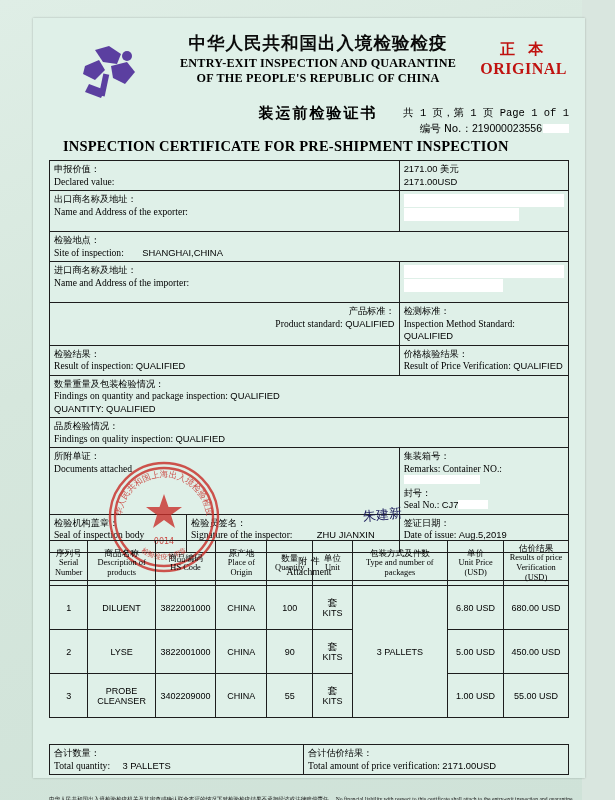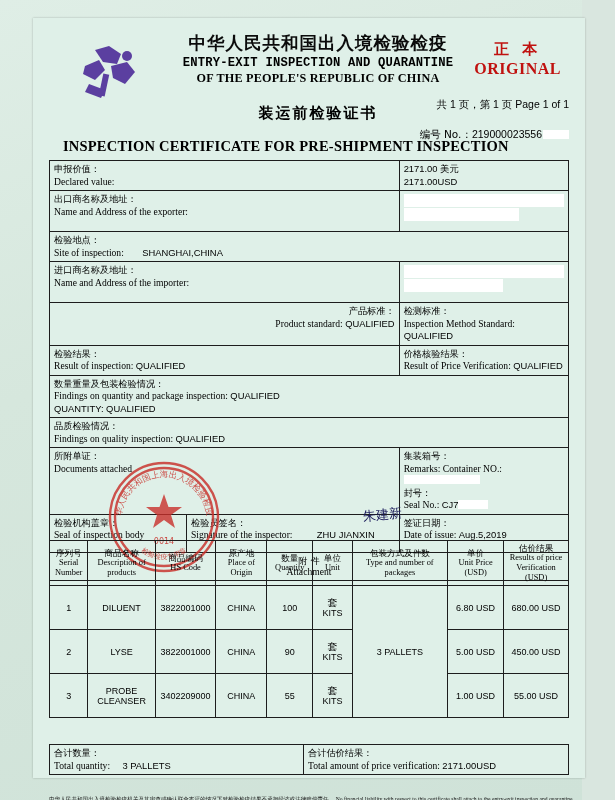--- a/index.html
+++ b/index.html
@@ -31,40 +31,40 @@
   }
   .title-block{
     position:absolute;left:120px;top:14px;width:330px;text-align:center;
   }
   .t-cn{
     font-family:"DejaVu Sans", sans-serif;
     font-weight:bold;font-size:17.5px;letter-spacing:1px;color:#0b0b0b;
     line-height:22px;
   }
   .t-en1{
-    font-weight:bold;font-size:12.2px;letter-spacing:.2px;line-height:15px;margin-top:2px;font-family:Liberation Mono, monospace;
+    font-weight:bold;font-size:12.2px;letter-spacing:.2px;line-height:15px;margin-top:2px;
   }
   .t-en2{
     font-weight:bold;font-size:12.2px;letter-spacing:.2px;line-height:15px;
   }
   .orig{
-    position:absolute;right:24px;top:22px;text-align:center;color:#c0120f;
+    position:absolute;right:18px;top:22px;text-align:center;color:#c0120f;
   }
   .orig .o-cn{font-family:"DejaVu Sans",sans-serif;font-weight:bold;font-size:15px;letter-spacing:4px;}
   .orig .o-en{font-weight:bold;font-size:16px;letter-spacing:.5px;margin-top:1px;}
 
   .subtitle{
     position:absolute;left:120px;top:86px;width:330px;text-align:center;
     font-family:"DejaVu Sans",sans-serif;font-weight:bold;font-size:15px;letter-spacing:2px;
   }
   .pageinfo{
-    position:absolute;right:16px;top:80px;font-size:10.5px;font-family:Liberation Sans, sans-serif;
+    position:absolute;right:16px;top:88px;font-size:10.5px;font-family:Liberation Mono, monospace;
   }
   .certno{
-    position:absolute;right:16px;top:104px;font-size:10.5px;font-family:"DejaVu Sans",sans-serif;margin-top:6px;
+    position:absolute;right:16px;top:104px;font-size:10.5px;font-family:"DejaVu Sans",sans-serif;
   }
   .certno .num{font-family:"Liberation Sans",sans-serif;}
   .certno .redact{
     display:inline-block;width:26px;height:9px;background:#fff;vertical-align:-1px;margin-left:1px;
   }
   .en-title{
     position:absolute;left:30px;top:120px;width:460px;
     font-weight:bold;font-size:14.5px;letter-spacing:.2px;
   }
 

